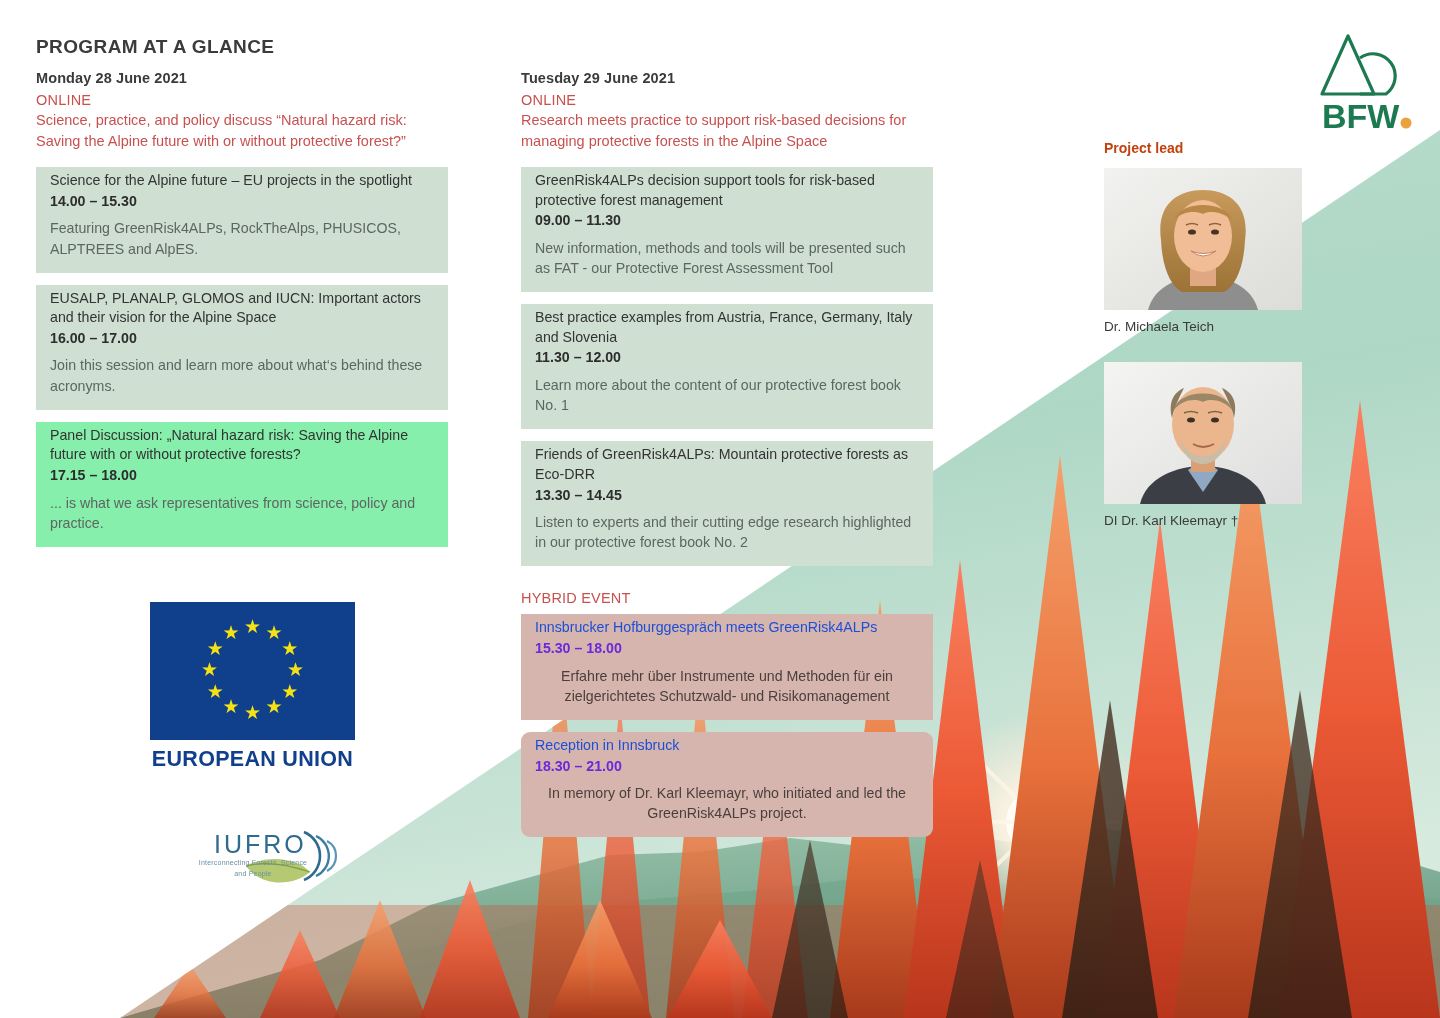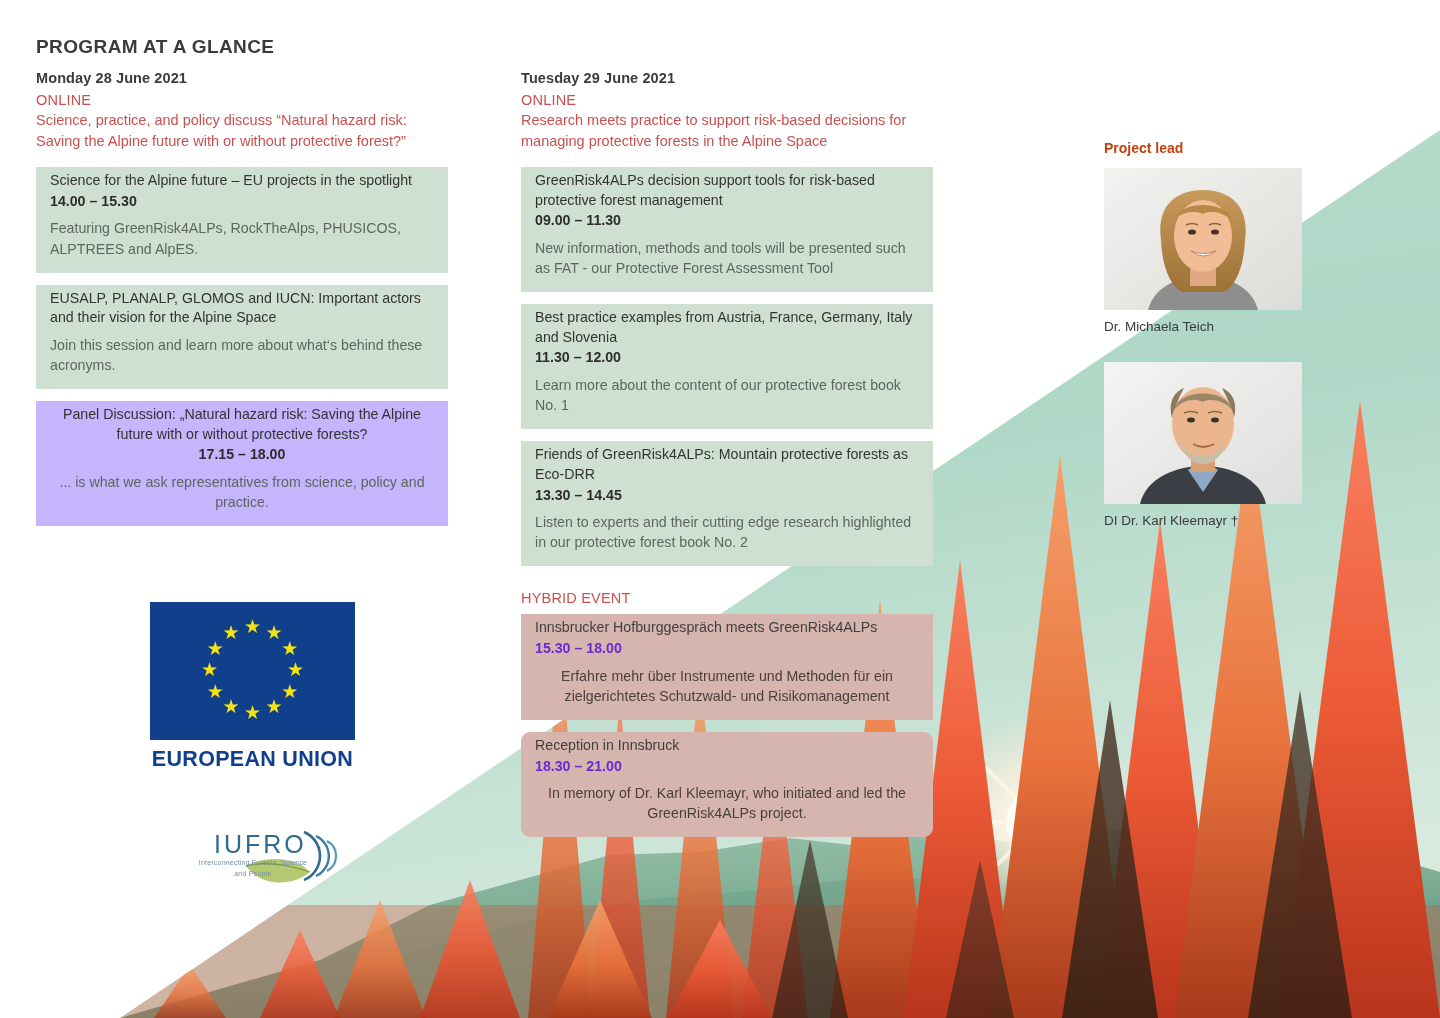--- a/index.html
+++ b/index.html
@@ -83,21 +83,21 @@
     color: #2d2d2d;
     line-height: 1.45;
   }
   .session-desc {
     font-size: 14.2px;
     color: #5d6660;
     line-height: 1.42;
     margin-top: 7px;
   }
   .session.rose .session-desc { color: #4b3f3c; text-align: center; }
-  .session.rose .session-title { color: #404040; }
+  .session.rose .session-title { color: #1d4ed8; }
   .session.rose .session-time { color: #6d28d9; }
 
   .hybrid-label {
     font-size: 14.5px;
     color: #c8514f;
     margin-top: 24px;
     margin-bottom: 8px;
     letter-spacing: 0.2px;
   }
 
@@ -286,24 +286,25 @@
     <div class="day-subtitle" style="color: rgb(200, 81, 79);">Science, practice, and policy discuss “Natural hazard risk: Saving the Alpine future with or without protective forest?”</div>
 
     <div class="session" style="background: rgb(207, 224, 211);">
       <div class="session-title">Science for the Alpine future – EU projects in the spotlight</div>
       <div class="session-time">14.00 – 15.30</div>
       <div class="session-desc">Featuring GreenRisk4ALPs, RockTheAlps, PHUSICOS, ALPTREES and AlpES.</div>
     </div>
 
     <div class="session" style="background: rgb(207, 224, 211);">
       <div class="session-title">EUSALP, PLANALP, GLOMOS and IUCN: Important actors and their vision for the Alpine Space</div>
+      <div class="session-time">16.00 – 17.00</div>
       <div class="session-desc">Join this session and learn more about what‘s behind these acronyms.</div>
     </div>
 
-    <div class="session" style="background: #c4b5fd; text-align: center;">
+    <div class="session" style="background: #86efac;">
       <div class="session-title">Panel Discussion: „Natural hazard risk: Saving the Alpine future with or without protective forests?</div>
       <div class="session-time">17.15 – 18.00</div>
       <div class="session-desc">... is what we ask representatives from science, policy and practice.</div>
     </div>
   </div>
 
   <div class="col col-2">
     <div class="day-date">Tuesday 29 June 2021</div>
     <div class="mode-label" style="color: rgb(200, 81, 79);">ONLINE</div>
     <div class="day-subtitle" style="color: rgb(200, 81, 79);">Research meets practice to support risk-based decisions for managing protective forests in the Alpine Space</div>
@@ -469,14 +470,25 @@
           <path d="M 76 74 C 78 96, 90 102, 99 102 C 108 102, 120 96, 122 74
                    C 118 90, 108 94, 99 94 C 90 94, 80 90, 76 74 Z" fill="#c9bda8"></path>
 
           <path d="M 89 82 Q 99 88, 110 82" stroke="#a7674c" stroke-width="1.8" fill="none"></path>
         </svg>
       </div>
       <div class="person-name">DI Dr. Karl Kleemayr †</div>
     </div>
   </div>
 
+  <div id="bfw-logo">
+    <svg viewBox="0 0 100 106" width="100" height="106">
+
+      <path d="M 32 8 L 58 66 L 6 66 Z" fill="none" stroke="#1d7a50" stroke-width="3.2" stroke-linejoin="round"></path>
+
+      <path d="M 44 30 A 22 22 0 0 1 70 66 L 44 66" fill="none" stroke="#1d7a50" stroke-width="3.2" stroke-linejoin="round"></path>
+
+      <text x="6" y="100" font-family="Liberation Sans, sans-serif" font-size="34" font-weight="bold" fill="#1d7a50" letter-spacing="0">BFW</text>
+      <circle cx="90" cy="95" r="5.5" fill="#e8a33d"></circle>
+    </svg>
+  </div>
 
 </div>
 
 </body></html>

